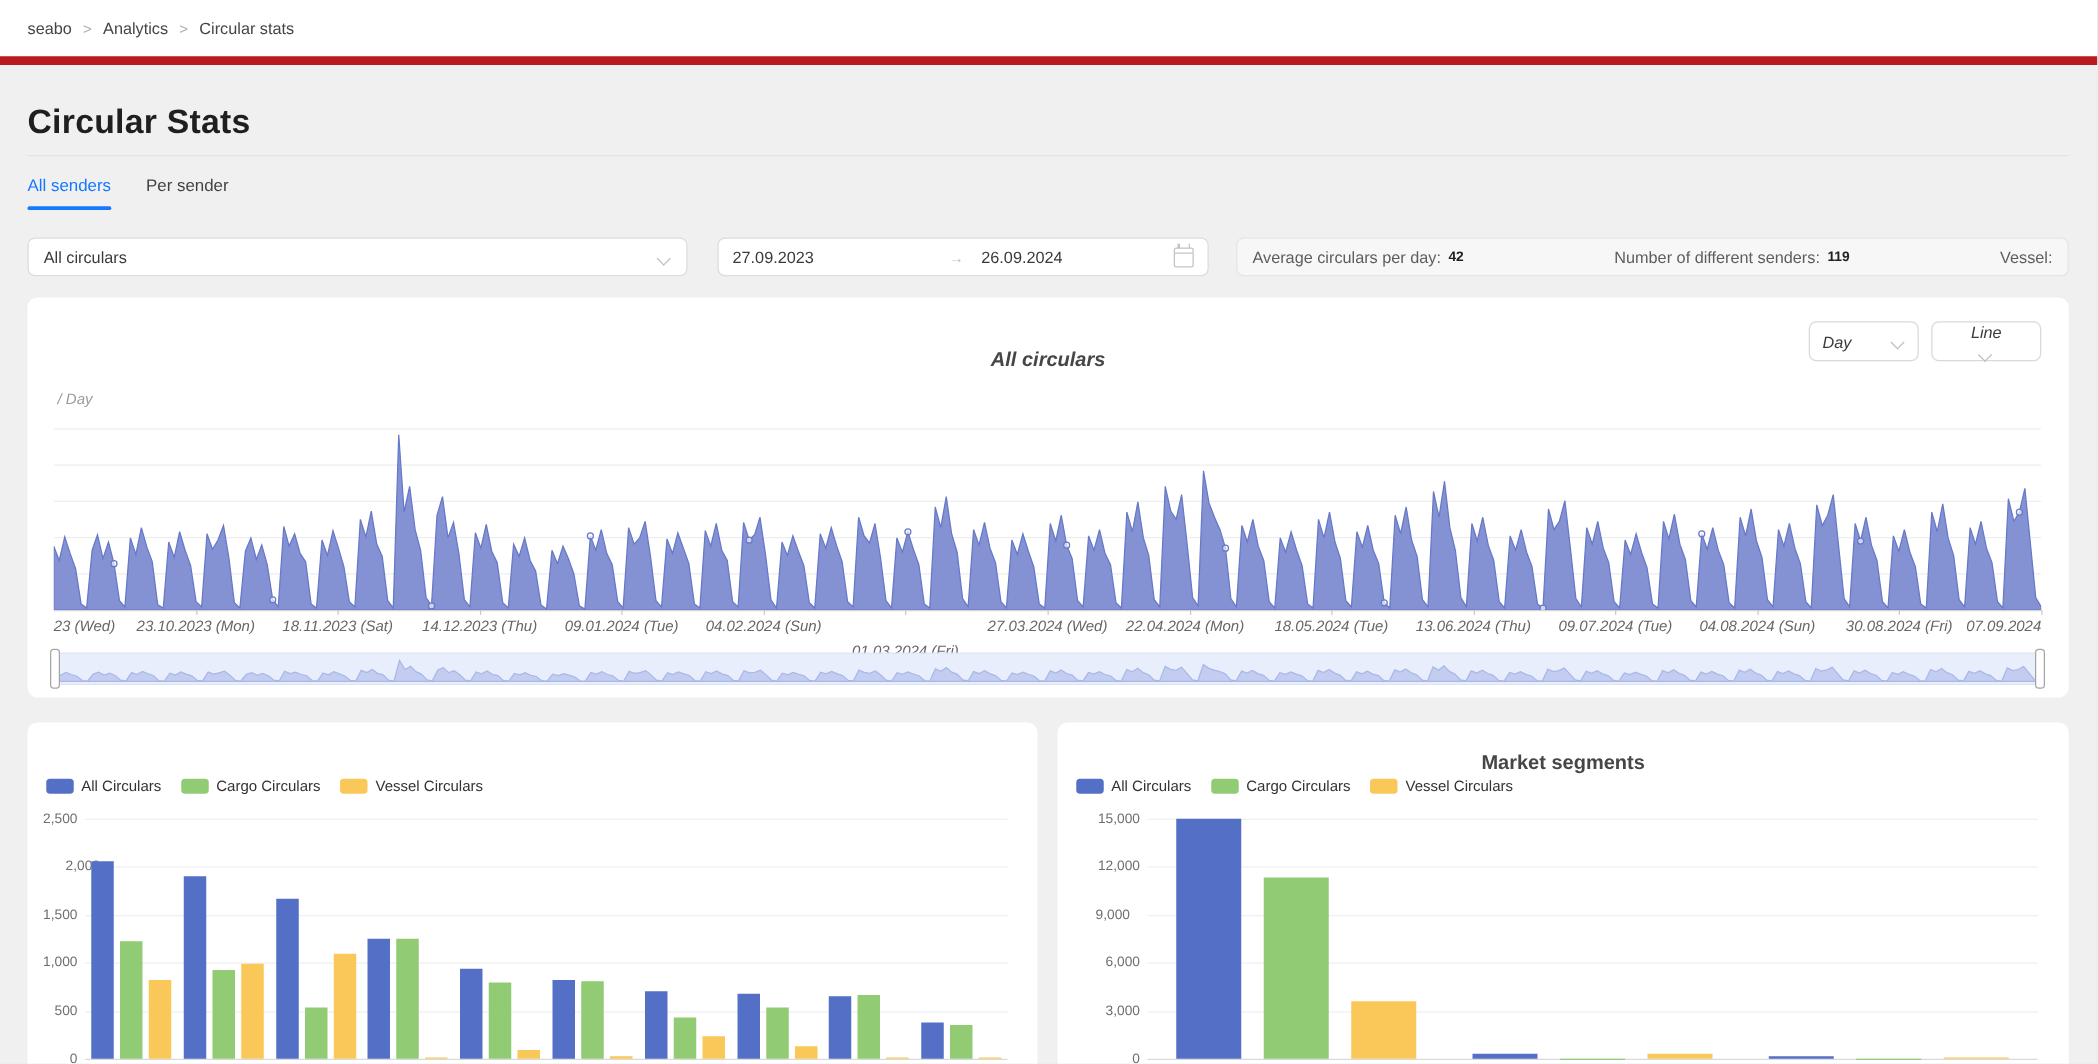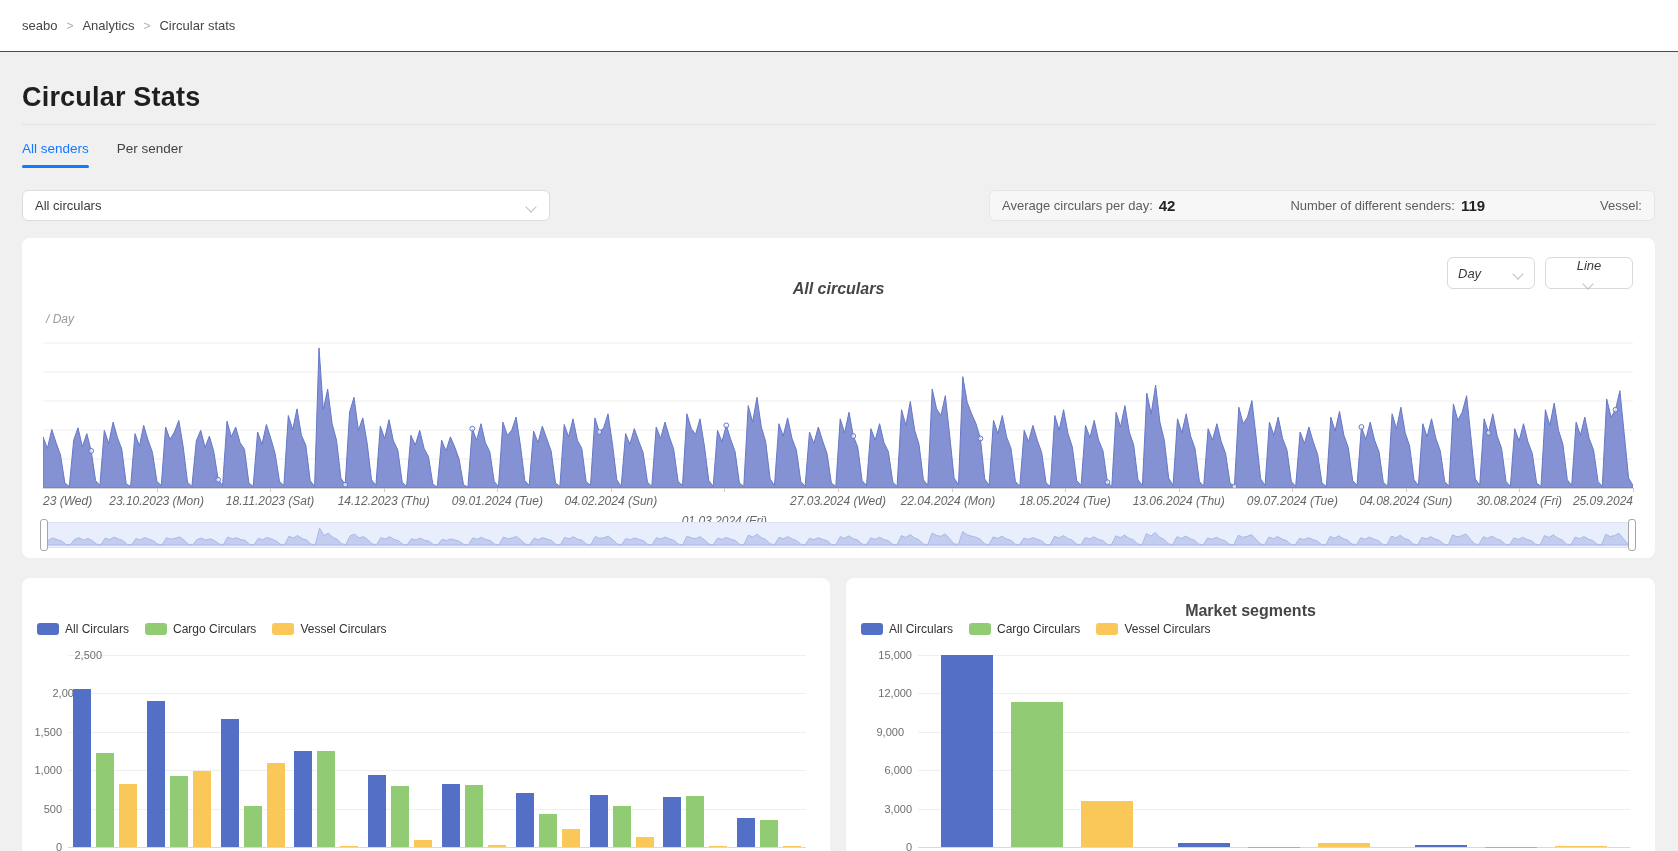--- a/index.html
+++ b/index.html
@@ -1,20 +1,20 @@
 <!DOCTYPE html>
 <html><head>
 <meta charset="utf-8">
 <style>
   html,body{margin:0;padding:0;background:#e8e8e8;}
   .page{position:relative;width:1678px;height:851px;overflow:hidden;
         background:#f0f0f0;font-family:"Liberation Sans",sans-serif;color:#333;}
   
   .topbar{position:absolute;left:0;top:0;width:1678px;height:52px;background:#fff;
-          border-bottom:1px solid #b91c1c;display:flex;align-items:center;padding-left:22px;box-sizing:border-box;}
+          border-bottom:7px solid #b91c1c;display:flex;align-items:center;padding-left:22px;box-sizing:border-box;}
   .crumb{font-size:13px;color:#454545;cursor:pointer;}
   .crumb.last{color:#454545;}
   .crumb-sep{color:#b0b0b0;font-size:12px;margin:0 9px;}
   
   .h1{position:absolute;left:22px;top:82px;font-size:27px;font-weight:700;color:#1f1f1f;letter-spacing:.2px;}
   .hr{position:absolute;left:22px;top:124px;width:1633px;height:1px;background:#e3e3e3;}
   
   .tabs{position:absolute;left:22px;top:135px;display:flex;gap:28px;}
   .tab{font-size:13.5px;padding:6px 0 10px 0;cursor:pointer;color:#434343;position:relative;}
   .tab.active{color:#1677ff;}
@@ -31,21 +31,21 @@
   .datepicker .arrow{color:#bfbfbf;width:26px;font-size:12px;}
   .datepicker .d2{flex:1;}
   .cal{width:14px;height:14px;border:1.4px solid #c3c3c3;border-radius:2px;position:relative;flex:0 0 auto;}
   .cal:before{content:"";position:absolute;top:-4px;left:2px;width:1.5px;height:4px;background:#c3c3c3;}
   .cal:after{content:"";position:absolute;top:-4px;right:2px;width:1.5px;height:4px;background:#c3c3c3;}
   .cal i{position:absolute;left:0;right:0;top:3px;height:1.4px;background:#c3c3c3;}
   .statsbox{left:989px;width:666px;background:#f7f7f7;border-color:#e5e5e5;
             padding:0 12px;justify-content:space-between;}
   .stat{display:flex;align-items:center;gap:6px;white-space:nowrap;}
   .stat .lab{color:#5d5d5d;font-size:13px;}
-  .stat .val{color:#222;font-size:15px;font-weight:700;}
+  .stat .val{color:#222;font-size:11px;font-weight:700;}
   
   .card{position:absolute;background:#fff;border-radius:8px;}
   .card1{left:22px;top:238px;width:1633px;height:320px;font-style:italic;}
   .card2{left:22px;top:578px;width:808px;height:400px;}
   .card3{left:846px;top:578px;width:809px;height:400px;}
   .chart-title{position:absolute;left:0;right:0;text-align:center;font-size:16px;font-weight:700;color:#464646;}
   .mini-select{position:absolute;top:19px;width:88px;height:32px;box-sizing:border-box;border:1px solid #d9d9d9;
                border-radius:6px;background:#fff;display:flex;align-items:center;justify-content:space-between;
                padding:0 10px;font-size:13px;color:#3a3a3a;cursor:pointer;}
   .unit-label{position:absolute;left:24px;top:74px;font-size:12px;color:#9a9a9a;}
@@ -95,20 +95,28 @@
   <div class="tabs">
     <div class="tab active">All senders</div>
     <div class="tab">Per sender</div>
   </div>
 
   <div class="ctl select-all">
     <span>All circulars</span>
     <span class="chev"></span>
   </div>
 
+  <div class="ctl datepicker">
+    <span class="d1">27.09.2023</span>
+    <span class="arrow">→</span>
+    <span class="d2">26.09.2024</span>
+    <span class="cal">
+        <i></i>
+      </span>
+  </div>
 
   <div class="ctl statsbox">
     <span class="stat">
       <span class="lab">Average circulars per day:</span>
       <span class="val">42</span>
     </span>
     <span class="stat">
       <span class="lab">Number of different senders:</span>
       <span class="val">119</span>
     </span>
@@ -174,21 +182,21 @@
         <div class="xlab" style="left: 1022.1px;">18.05.2024 (Tue)</div>
         <div class="xtick" style="left: 1135.7px;"></div>
         <div class="xlab" style="left: 1135.7px;">13.06.2024 (Thu)</div>
         <div class="xtick" style="left: 1249.3px;"></div>
         <div class="xlab" style="left: 1249.3px;">09.07.2024 (Tue)</div>
         <div class="xtick" style="left: 1362.9px;"></div>
         <div class="xlab" style="left: 1362.9px;">04.08.2024 (Sun)</div>
         <div class="xtick" style="left: 1476.4px;"></div>
         <div class="xlab" style="left: 1476.4px;">30.08.2024 (Fri)</div>
         <div class="xtick" style="left: 1590px;"></div>
-        <div class="xlab last" style="left: 1590px;">25.09.2024</div>
+        <div class="xlab last" style="left: 1590px;">07.09.2024</div>
       </div>
     <div class="brush" id="area-brush">
       <div class="bhandle left"></div>
       <div class="bhandle right"></div>
     <svg width="1588" height="24">
           <path d="M0,22 L0.0,15.9 L4.4,17.3 L8.7,15.0 L13.1,16.6 L17.5,18.0 L21.9,21.4 L26.2,21.8 L30.6,16.3 L35.0,14.8 L39.4,17.1 L43.7,15.5 L48.1,17.5 L52.5,21.1 L56.9,21.7 L61.2,15.1 L65.6,16.7 L70.0,14.1 L74.4,16.0 L78.7,17.4 L83.1,21.5 L87.5,21.8 L91.9,15.5 L96.2,17.0 L100.6,14.5 L105.0,16.3 L109.4,17.7 L113.7,21.2 L118.1,21.7 L122.5,14.7 L126.9,16.2 L131.2,15.3 L135.6,13.9 L140.0,17.1 L144.4,21.3 L148.7,21.8 L153.1,16.4 L157.5,15.1 L161.9,17.2 L166.2,15.8 L170.6,17.6 L175.0,21.0 L179.4,21.7 L183.7,14.0 L188.1,15.9 L192.5,14.7 L196.9,16.6 L201.2,17.4 L205.6,21.4 L210.0,21.8 L214.4,15.3 L218.7,16.8 L223.1,14.4 L227.5,16.1 L231.9,17.8 L236.2,21.2 L240.6,21.7 L245.0,13.3 L249.4,15.0 L253.7,12.5 L258.1,15.7 L262.5,16.9 L266.9,21.1 L271.2,21.8 L275.6,5.2 L280.0,12.6 L284.4,10.1 L288.7,14.3 L293.1,16.3 L297.5,20.8 L301.9,21.6 L306.2,12.9 L310.6,11.1 L315.0,15.1 L319.3,13.6 L323.7,16.6 L328.1,21.0 L332.5,21.7 L336.8,14.6 L341.2,16.1 L345.6,13.8 L350.0,16.4 L354.3,17.5 L358.7,21.3 L363.1,21.8 L367.5,15.7 L371.8,16.9 L376.2,15.1 L380.6,17.3 L385.0,18.2 L389.3,21.5 L393.7,21.9 L398.1,16.3 L402.5,17.5 L406.8,15.9 L411.2,17.1 L415.6,18.5 L420.0,21.6 L424.3,21.9 L428.7,14.9 L433.1,16.3 L437.5,14.3 L441.8,16.6 L446.2,17.6 L450.6,21.2 L455.0,21.8 L459.3,14.1 L463.7,15.7 L468.1,15.1 L472.5,13.5 L476.8,16.9 L481.2,21.1 L485.6,21.7 L490.0,15.2 L494.3,16.6 L498.7,14.6 L503.1,16.1 L507.5,17.5 L511.8,21.4 L516.2,21.8 L520.6,14.4 L525.0,15.9 L529.3,13.7 L533.7,16.3 L538.1,17.3 L542.5,21.2 L546.8,21.7 L551.2,13.6 L555.6,15.3 L560.0,14.8 L564.3,13.1 L568.7,16.7 L573.1,21.0 L577.5,21.8 L581.8,15.5 L586.2,16.8 L590.6,14.9 L595.0,16.4 L599.3,17.7 L603.7,21.3 L608.1,21.8 L612.5,14.7 L616.8,16.1 L621.2,14.1 L625.6,15.9 L630.0,17.4 L634.3,21.2 L638.7,21.7 L643.1,13.1 L647.4,14.9 L651.8,15.6 L656.2,13.7 L660.6,17.0 L664.9,21.1 L669.3,21.8 L673.7,15.1 L678.1,16.5 L682.4,14.5 L686.8,16.2 L691.2,17.6 L695.6,21.4 L699.9,21.8 L704.3,12.1 L708.7,14.1 L713.1,11.1 L717.4,14.7 L721.8,16.5 L726.2,20.9 L730.6,21.7 L734.9,14.3 L739.3,15.8 L743.7,13.6 L748.1,16.1 L752.4,17.5 L756.8,21.2 L761.2,21.8 L765.6,15.3 L769.9,16.7 L774.3,14.7 L778.7,16.4 L783.1,17.8 L787.4,21.4 L791.8,21.8 L796.2,13.7 L800.6,15.4 L804.9,12.9 L809.3,15.8 L813.7,17.1 L818.1,21.1 L822.4,21.7 L826.8,14.9 L831.2,16.3 L835.6,14.3 L839.9,16.6 L844.3,17.6 L848.7,21.3 L853.1,21.8 L857.4,12.6 L861.8,14.5 L866.2,11.6 L870.6,15.1 L874.9,16.8 L879.3,21.0 L883.7,21.7 L888.1,10.1 L892.4,12.5 L896.8,13.3 L901.2,10.9 L905.6,15.7 L909.9,20.8 L914.3,21.6 L918.7,8.6 L923.1,11.7 L927.4,13.1 L931.8,14.3 L936.2,16.1 L940.6,20.9 L944.9,21.7 L949.3,13.9 L953.7,15.5 L958.0,13.3 L962.4,15.9 L966.8,17.3 L971.2,21.2 L975.5,21.8 L979.9,15.1 L984.3,16.5 L988.7,14.5 L993.0,16.3 L997.4,17.7 L1001.8,21.4 L1006.2,21.8 L1010.5,13.3 L1014.9,15.1 L1019.3,12.6 L1023.7,15.5 L1028.0,17.1 L1032.4,21.1 L1036.8,21.7 L1041.2,14.5 L1045.5,16.0 L1049.9,13.9 L1054.3,16.3 L1058.7,17.5 L1063.0,21.3 L1067.4,21.8 L1071.8,12.9 L1076.2,14.7 L1080.5,12.1 L1084.9,15.3 L1089.3,16.9 L1093.7,21.0 L1098.0,21.7 L1102.4,10.6 L1106.8,13.1 L1111.2,9.6 L1115.5,14.1 L1119.9,16.3 L1124.3,20.8 L1128.7,21.7 L1133.0,13.7 L1137.4,15.4 L1141.8,13.1 L1146.2,15.8 L1150.5,17.3 L1154.9,21.2 L1159.3,21.8 L1163.7,14.9 L1168.0,16.3 L1172.4,14.3 L1176.8,16.5 L1181.2,17.8 L1185.5,21.4 L1189.9,21.8 L1194.3,12.3 L1198.7,14.3 L1203.0,13.5 L1207.4,11.5 L1211.8,16.1 L1216.2,20.9 L1220.5,21.7 L1224.9,14.1 L1229.3,15.7 L1233.7,13.5 L1238.0,16.1 L1242.4,17.5 L1246.8,21.2 L1251.2,21.8 L1255.5,15.3 L1259.9,16.7 L1264.3,14.7 L1268.7,16.5 L1273.0,17.9 L1277.4,21.4 L1281.8,21.8 L1286.1,13.5 L1290.5,15.2 L1294.9,12.8 L1299.3,15.7 L1303.6,17.2 L1308.0,21.1 L1312.4,21.7 L1316.8,14.7 L1321.1,16.2 L1325.5,14.1 L1329.9,16.3 L1334.3,17.6 L1338.6,21.3 L1343.0,21.8 L1347.4,13.1 L1351.8,14.9 L1356.1,12.3 L1360.5,15.4 L1364.9,17.0 L1369.3,21.0 L1373.6,21.7 L1378.0,14.3 L1382.4,15.9 L1386.8,13.7 L1391.1,16.1 L1395.5,17.5 L1399.9,21.2 L1404.3,21.8 L1408.6,11.9 L1413.0,13.9 L1417.4,12.9 L1421.8,10.9 L1426.1,15.9 L1430.5,20.9 L1434.9,21.7 L1439.3,13.7 L1443.6,15.4 L1448.0,13.1 L1452.4,15.8 L1456.8,17.3 L1461.1,21.2 L1465.5,21.8 L1469.9,14.9 L1474.3,16.4 L1478.6,14.3 L1483.0,16.5 L1487.4,17.8 L1491.8,21.4 L1496.1,21.8 L1500.5,12.6 L1504.9,14.5 L1509.3,11.8 L1513.6,15.1 L1518.0,16.8 L1522.4,21.0 L1526.8,21.7 L1531.1,14.1 L1535.5,15.7 L1539.9,13.5 L1544.3,16.1 L1548.6,17.5 L1553.0,21.2 L1557.4,21.8 L1561.8,11.3 L1566.1,13.5 L1570.5,12.6 L1574.9,10.3 L1579.3,15.5 L1583.6,20.8 L1588.0,21.7 L1588,22 Z" fill="#c3cdf0" stroke="#a9b8e8" stroke-width="1"></path>
         </svg>
       </div>
   </div>
 
@@ -212,21 +220,21 @@
         <div class="ytick" style="left: 0px; width: 40px; top: 269px;">0</div>
         <div class="gridline" style="left: 46px; width: 738px; top: 230.6px;"></div>
         <div class="ytick" style="left: 0px; width: 40px; top: 230.6px;">500</div>
         <div class="gridline" style="left: 46px; width: 738px; top: 192.2px;"></div>
         <div class="ytick" style="left: 0px; width: 40px; top: 192.2px;">1,000</div>
         <div class="gridline" style="left: 46px; width: 738px; top: 153.8px;"></div>
         <div class="ytick" style="left: 0px; width: 40px; top: 153.8px;">1,500</div>
         <div class="gridline" style="left: 46px; width: 738px; top: 115.4px;"></div>
         <div class="ytick" style="left: 0px; width: 40px; top: 115.4px; margin-left: 18px;">2,000</div>
         <div class="gridline" style="left: 46px; width: 738px; top: 77px;"></div>
-        <div class="ytick" style="left: 0px; width: 40px; top: 77px; padding-left: 40px;">2,500</div>
+        <div class="ytick" style="left: 0px; width: 40px; top: 77px;">2,500</div>
         <div class="bar" style="left: 50.9px; width: 18px; top: 110.8px; height: 158.2px; background: rgb(84, 112, 198);"></div>
         <div class="bar" style="left: 73.9px; width: 18px; top: 174.5px; height: 94.5px; background: rgb(145, 204, 117);"></div>
         <div class="bar" style="left: 96.9px; width: 18px; top: 206px; height: 63px; background: rgb(250, 200, 88);"></div>
         <div class="bar" style="left: 124.7px; width: 18px; top: 123.1px; height: 145.9px; background: rgb(84, 112, 198);"></div>
         <div class="bar" style="left: 147.7px; width: 18px; top: 198.3px; height: 70.7px; background: rgb(145, 204, 117);"></div>
         <div class="bar" style="left: 170.7px; width: 18px; top: 193px; height: 76px; background: rgb(250, 200, 88);"></div>
         <div class="bar" style="left: 198.5px; width: 18px; top: 140.7px; height: 128.3px; background: rgb(84, 112, 198);"></div>
         <div class="bar" style="left: 221.5px; width: 18px; top: 228.3px; height: 40.7px; background: rgb(145, 204, 117);"></div>
         <div class="bar" style="left: 244.5px; width: 18px; top: 185.3px; height: 83.7px; background: rgb(250, 200, 88);"></div>
         <div class="bar" style="left: 272.3px; width: 18px; top: 173px; height: 96px; background: rgb(84, 112, 198);"></div>

